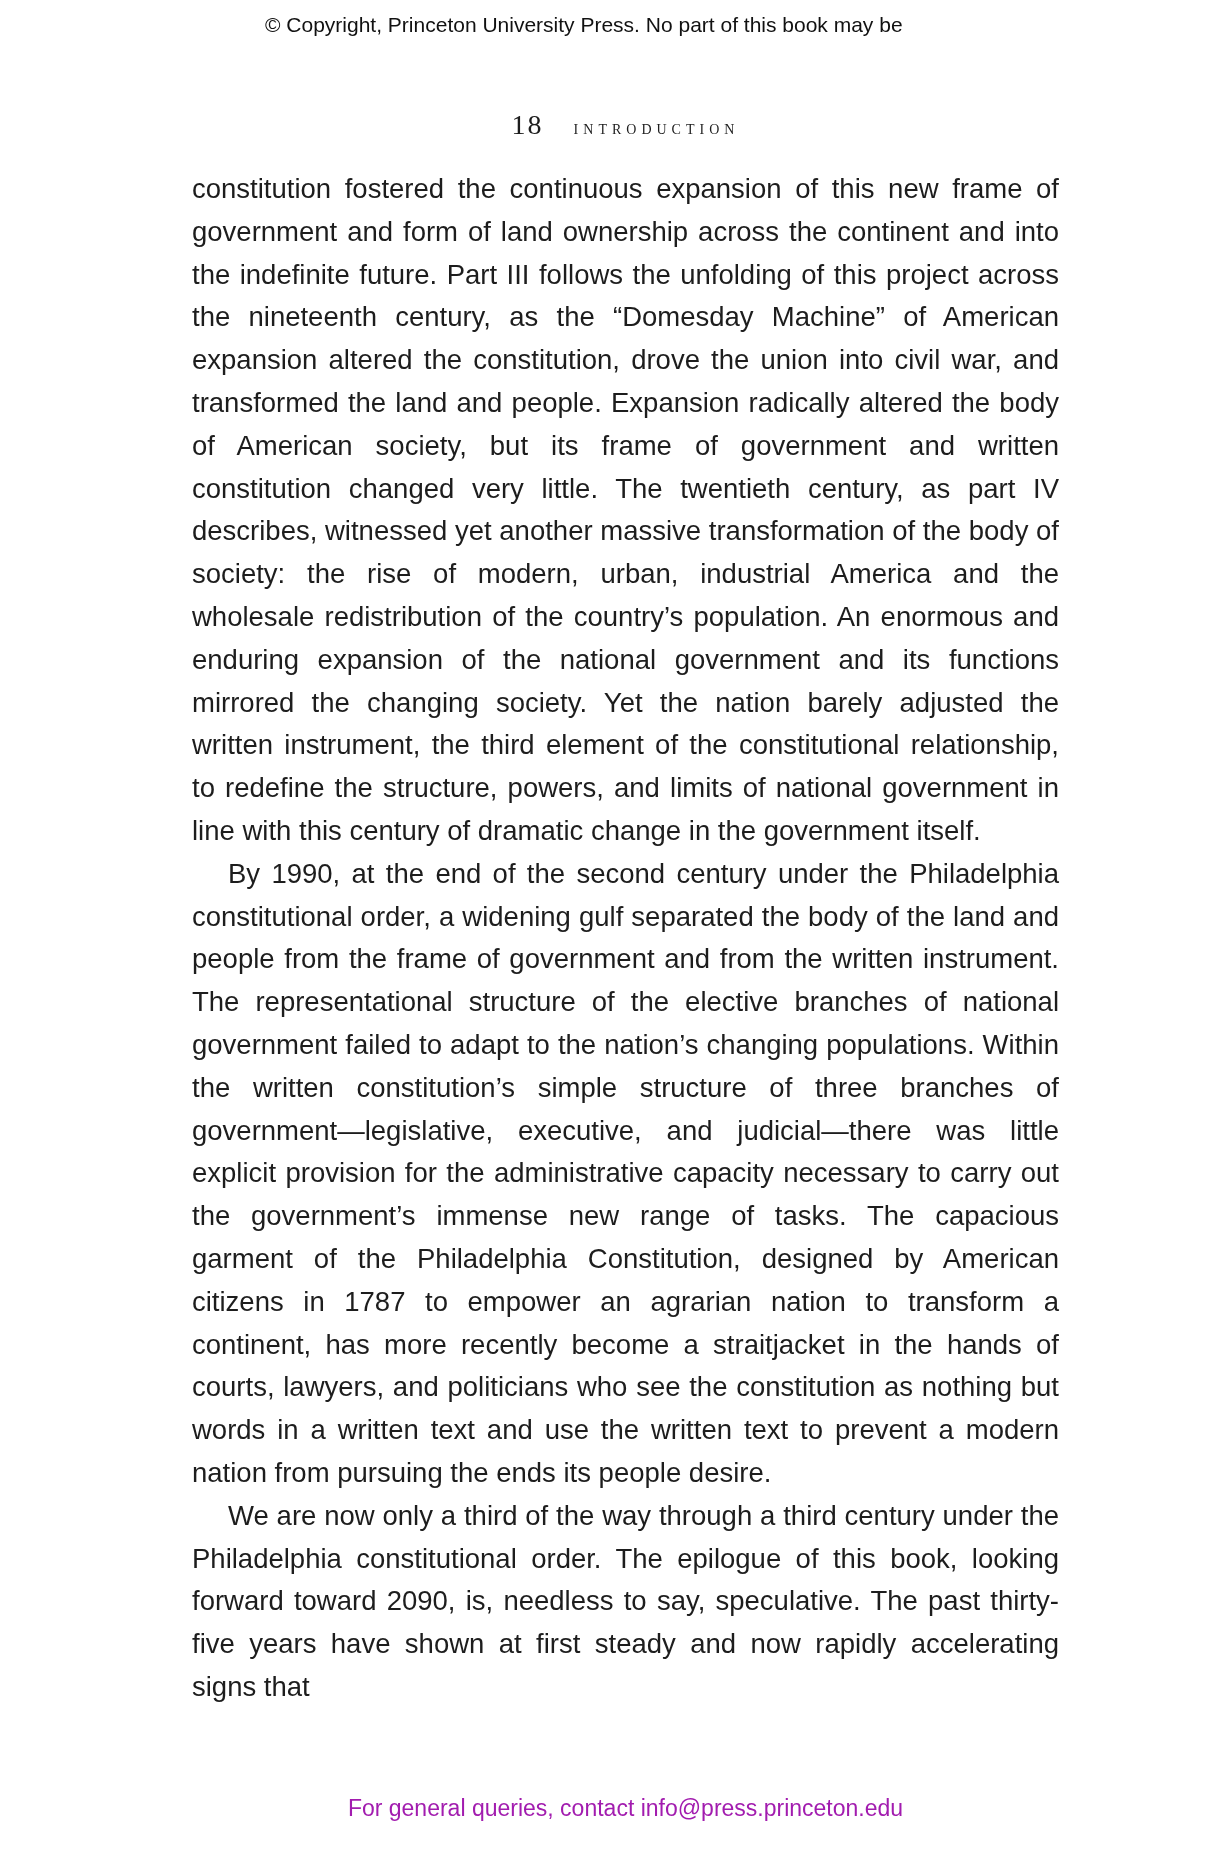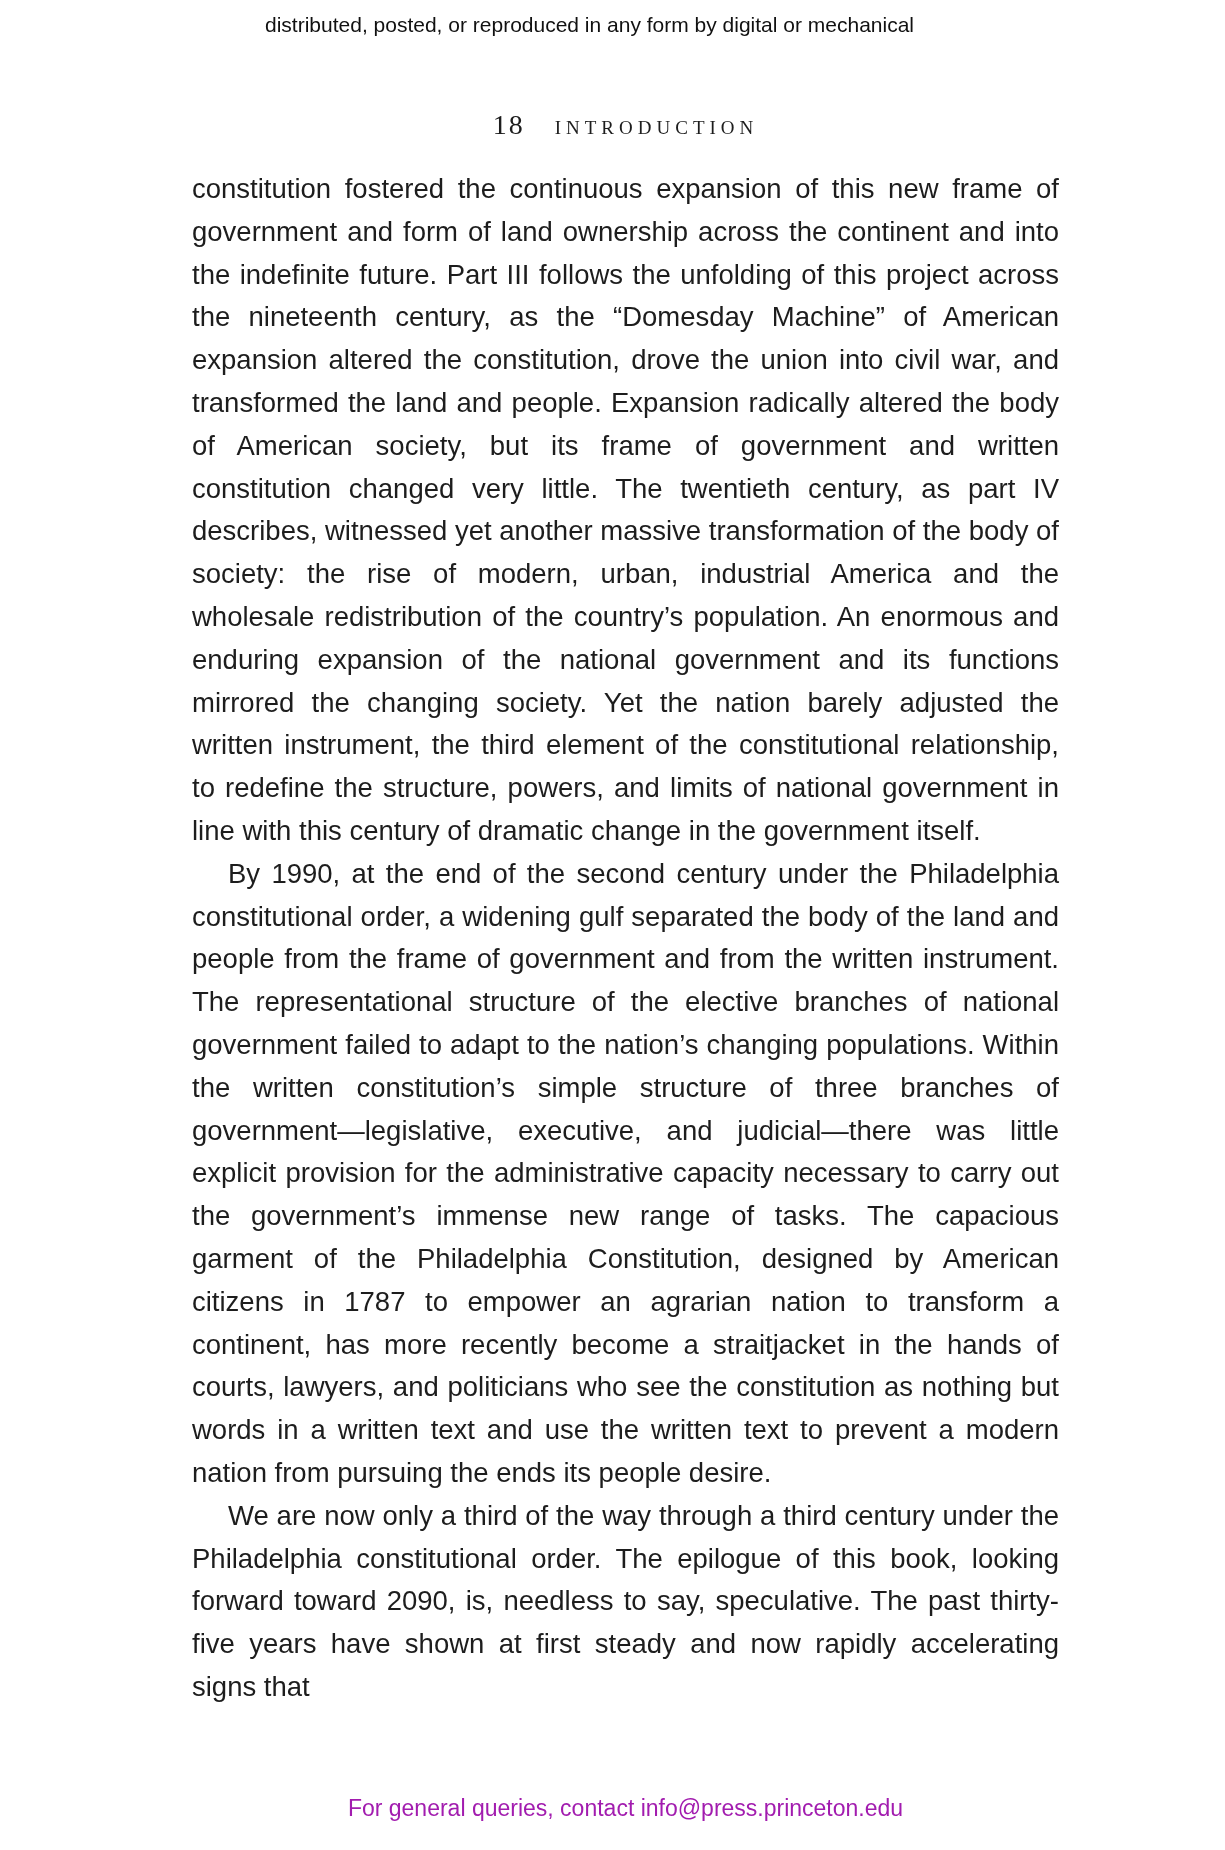--- a/index.html
+++ b/index.html
@@ -33,21 +33,21 @@
     font-family: "Liberation Serif", serif;
     color: #1d1d1d;
     white-space: nowrap;
   }
   .running-header .page-number {
     font-size: 28px;
     letter-spacing: 2px;
     margin-right: 30px;
   }
   .running-header .running-head-text {
-    font-size: 19px;
+    font-size: 14px;
     letter-spacing: 5px;
     margin-top: 20px;
   }
 
   
   .body-text {
     position: absolute;
     left: 192px;
     top: 168px;
     width: 867px;
@@ -72,21 +72,21 @@
     color: #a21caf;
     white-space: nowrap;
   }
 </style>
 </head>
 <body>
 
 <div class="book-page-root">
 
   <div class="copyright">
-    <div>distributed, posted, or reproduced in any form by digital or mechanical</div>
+    <div>© Copyright, Princeton University Press. No part of this book may be</div>
   </div>
 
   <div class="running-header">
     <span class="page-number">18</span><span class="running-head-text">INTRODUCTION</span>
   </div>
 
   <div class="body-text">
     <p>constitution fostered the continuous expansion of this new frame of government and form of land ownership across the continent and into the indefinite future. Part III follows the unfolding of this project across the nineteenth century, as the “Domesday Machine” of American expansion altered the constitution, drove the union into civil war, and transformed the land and people. Expansion radically altered the body of American society, but its frame of government and written constitution changed very little. The twentieth century, as part IV describes, witnessed yet another massive transformation of the body of society: the rise of modern, urban, industrial America and the wholesale redistribution of the country’s population. An enormous and enduring expansion of the national government and its functions mirrored the changing society. Yet the nation barely adjusted the written instrument, the third element of the constitutional relationship, to redefine the structure, powers, and limits of national government in line with this century of dramatic change in the government itself.</p>
     <p class="indent">By 1990, at the end of the second century under the Philadelphia constitutional order, a widening gulf separated the body of the land and people from the frame of government and from the written instrument. The representational structure of the elective branches of national government failed to adapt to the nation’s changing populations. Within the written constitution’s simple structure of three branches of government—legislative, executive, and judicial—there was little explicit provision for the administrative capacity necessary to carry out the government’s immense new range of tasks. The capacious garment of the Philadelphia Constitution, designed by American citizens in 1787 to empower an agrarian nation to transform a continent, has more recently become a straitjacket in the hands of courts, lawyers, and politicians who see the constitution as nothing but words in a written text and use the written text to prevent a modern nation from pursuing the ends its people desire.</p>
     <p class="indent">We are now only a third of the way through a third century under the Philadelphia constitutional order. The epilogue of this book, looking forward toward 2090, is, needless to say, speculative. The past thirty-five years have shown at first steady and now rapidly accelerating signs that</p>

